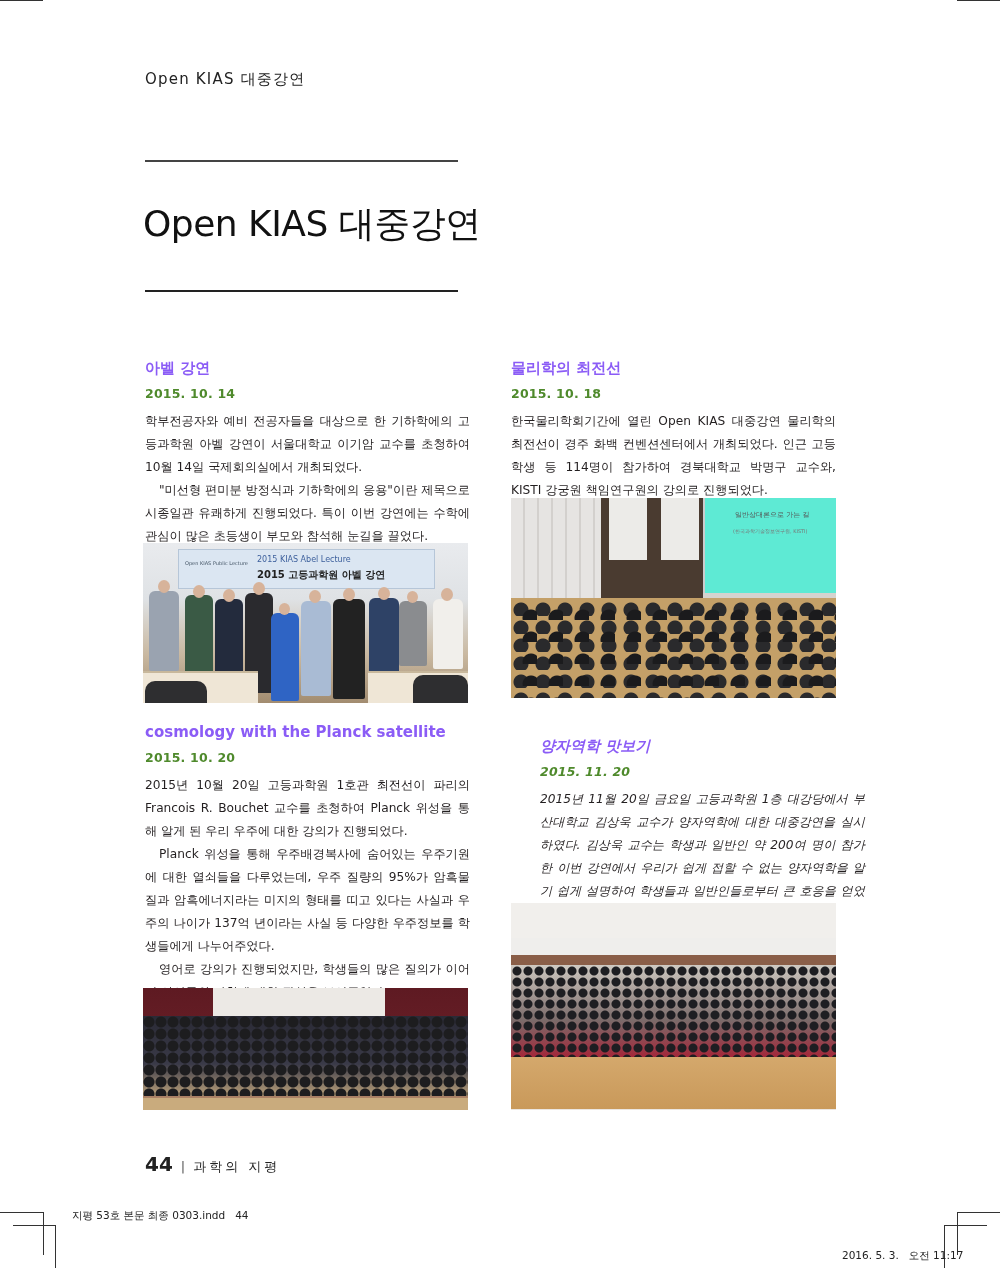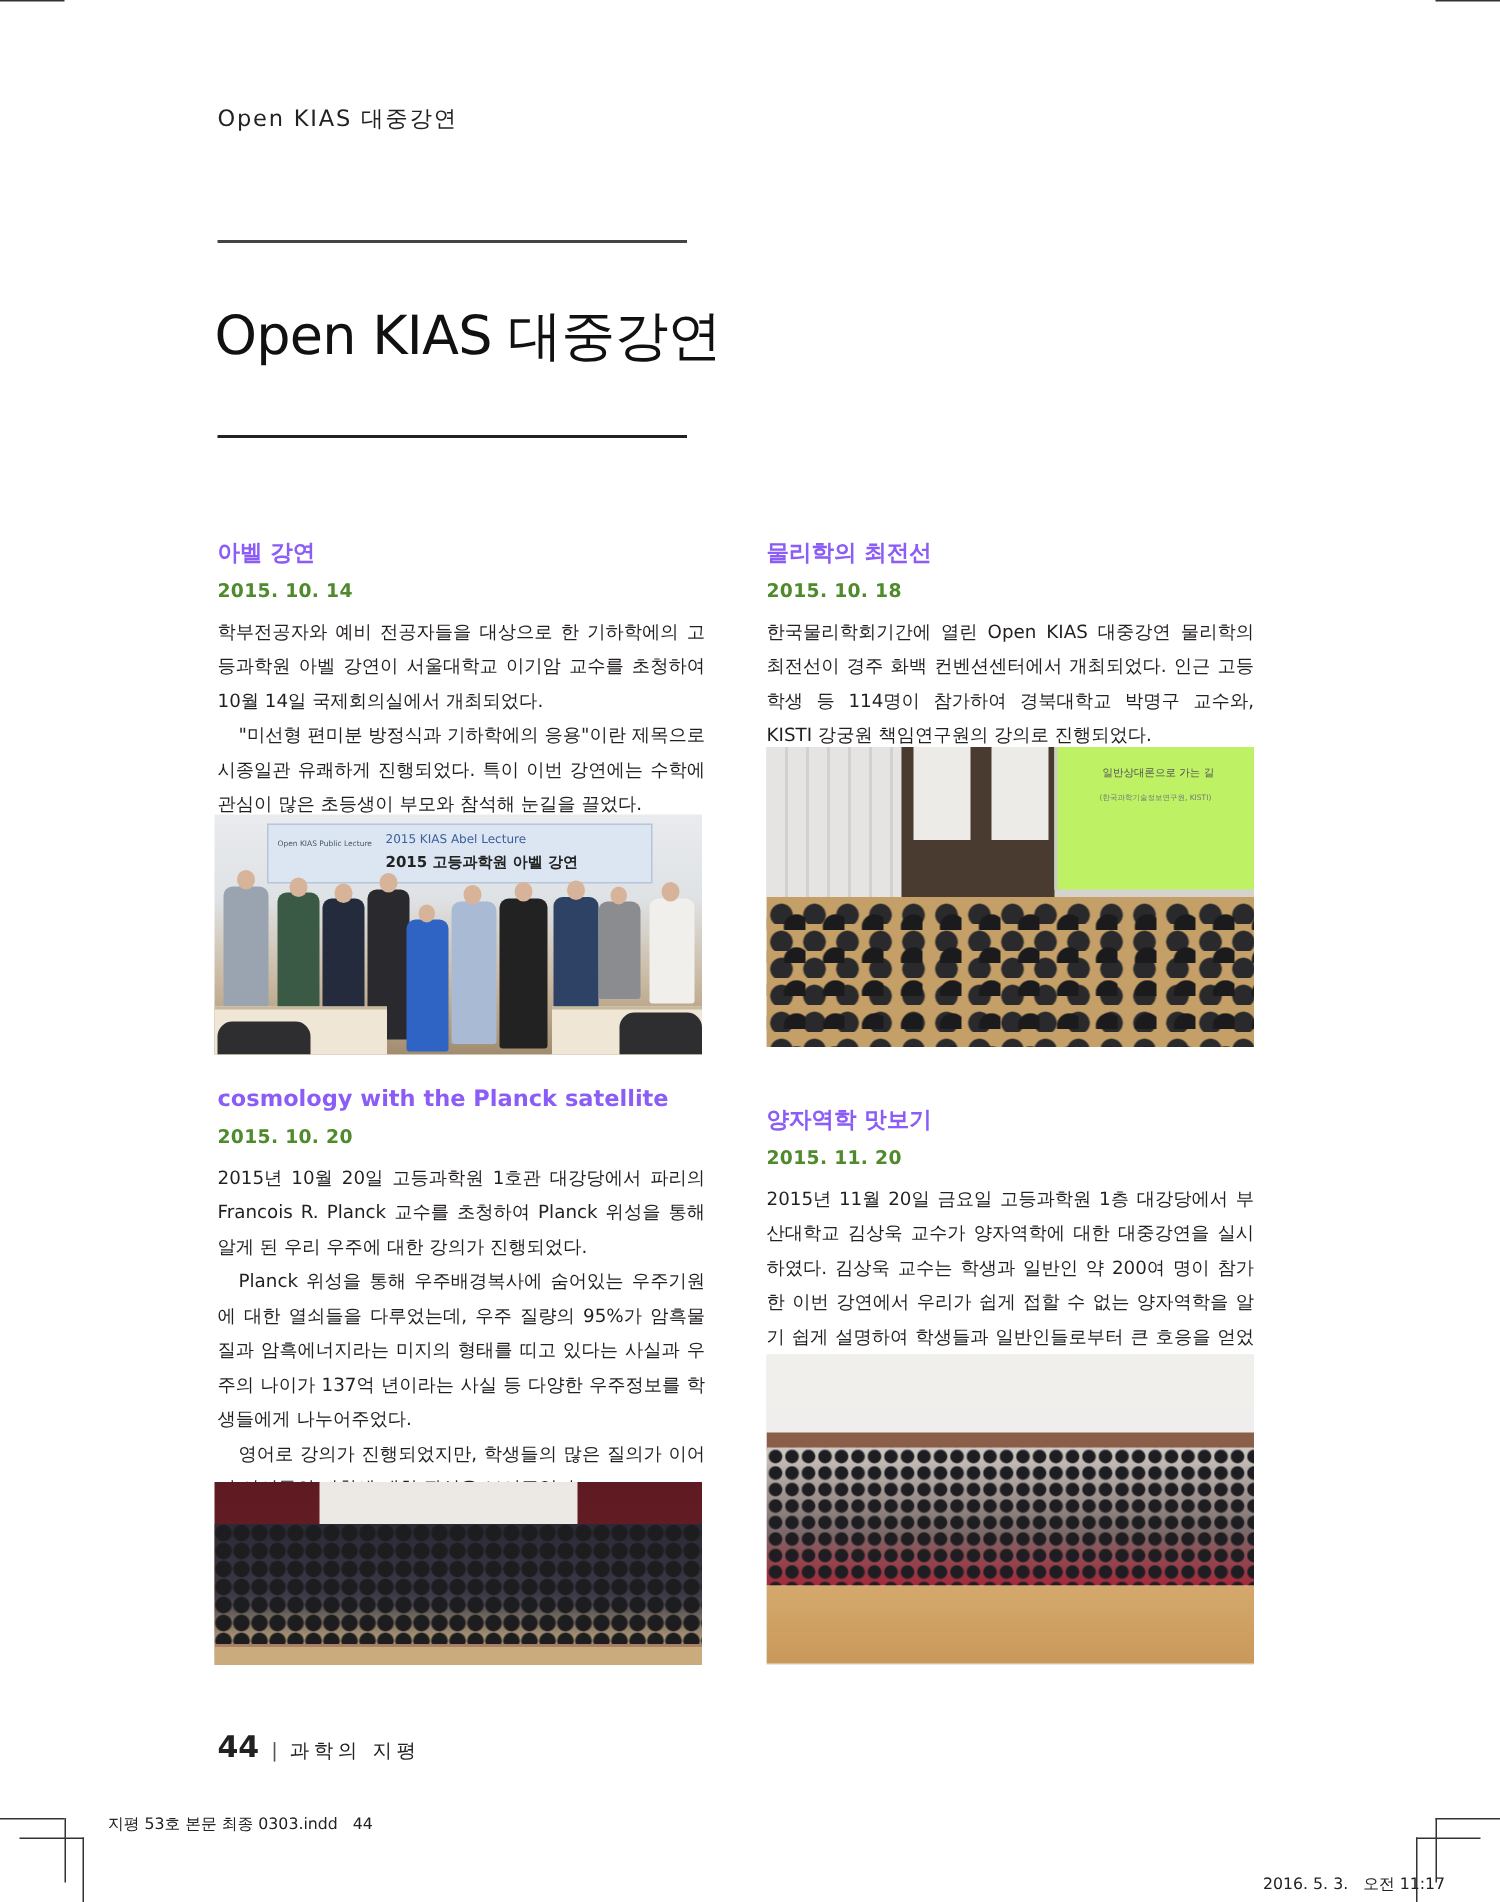--- a/index.html
+++ b/index.html
@@ -30,21 +30,21 @@
   .person { position:absolute; border-radius:6px 6px 2px 2px; }
   .head { position:absolute; border-radius:50%; background:#d7b39a; }
   .desk { position:absolute; background:#efe6d6; border-top:2px solid #c8b89c; }
   .chair { position:absolute; background:#2e2e30; border-radius:10px 10px 0 0; }
 
   
   .p2 { background:#d6d3cf; }
   .p2 .wall { position:absolute; left:0; top:0; width:90px; height:130px; background:repeating-linear-gradient(90deg,#e6e4e2 0 12px,#d3d0cd 12px 14px); }
   .p2 .dark { position:absolute; left:90px; top:0; width:102px; height:105px; background:#4a3b30; }
   .p2 .dark .win { position:absolute; top:0; width:38px; height:62px; background:#ecebe8; }
-  .p2 .screen { position:absolute; left:192px; top:0; width:135px; height:95px; background:#bef264; border-left:2px solid #ccc; }
+  .p2 .screen { position:absolute; left:192px; top:0; width:135px; height:95px; background:#5eead4; border-left:2px solid #ccc; }
   .p2 .screen .s1 { position:absolute; left:30px; top:12px; font-size:7px; color:#555; }
   .p2 .screen .s2 { position:absolute; left:28px; top:30px; font-size:5px; color:#777; }
   .p2 .crowd { position:absolute; left:0; top:100px; width:325px; height:100px;
      background:radial-gradient(circle at 20px 20px,#1b1b1d 8px,transparent 9px) 0 0/26px 22px,
                 radial-gradient(circle at 10px 12px,#2a2a2c 7px,transparent 8px) 0 0/22px 18px,
                 #c4a068; }
 
   
   .p3 { background:linear-gradient(#5e1a22 0%, #6b1f27 60%, #c2a57c 100%); }
   .p3 .wallw { position:absolute; left:70px; top:0; width:172px; height:40px; background:#ece9e5; }
@@ -150,32 +150,32 @@
     <span class="s1">일반상대론으로 가는 길</span>
     <span class="s2">(한국과학기술정보연구원, KISTI)</span>
   </div>
   <div class="crowd"></div>
 </div>
 
 <div class="section" style="left:145px;top:722px;">
   <h2 class="sec-title">cosmology with the Planck satellite</h2>
   <div class="sec-date">2015. 10. 20</div>
   <div class="sec-body">
-    <p>2015년 10월 20일 고등과학원 1호관 대강당에서 파리의 Francois R. Planck 교수를 초청하여 Planck 위성을 통해 알게 된 우리 우주에 대한 강의가 진행되었다.</p>
+    <p>2015년 10월 20일 고등과학원 1호관 최전선이 파리의 Francois R. Bouchet 교수를 초청하여 Planck 위성을 통해 알게 된 우리 우주에 대한 강의가 진행되었다.</p>
     <p class="indent">Planck 위성을 통해 우주배경복사에 숨어있는 우주기원에 대한 열쇠들을 다루었는데, 우주 질량의 95%가 암흑물질과 암흑에너지라는 미지의 형태를 띠고 있다는 사실과 우주의 나이가 137억 년이라는 사실 등 다양한 우주정보를 학생들에게 나누어주었다.</p>
     <p class="indent">영어로 강의가 진행되었지만, 학생들의 많은 질의가 이어져 아이들의 과학에 대한 관심을 보여주었다.</p>
   </div>
 </div>
 <div class="photo p3" style="left:143px;top:988px;width:325px;height:122px;" title="Group photo of students with lecturer in auditorium">
   <div class="wallw"></div>
   <div class="crowd3"></div>
   <div class="floor"></div>
 </div>
 
-<div class="section" style="left:511px;top:736px;">
+<div class="section" style="left:540px;top:736px;font-style:italic;">
   <h2 class="sec-title">양자역학 맛보기</h2>
   <div class="sec-date">2015. 11. 20</div>
   <div class="sec-body">
     <p>2015년 11월 20일 금요일 고등과학원 1층 대강당에서 부산대학교 김상욱 교수가 양자역학에 대한 대중강연을 실시하였다. 김상욱 교수는 학생과 일반인 약 200여 명이 참가한 이번 강연에서 우리가 쉽게 접할 수 없는 양자역학을 알기 쉽게 설명하여 학생들과 일반인들로부터 큰 호응을 얻었다.</p>
   </div>
 </div>
 <div class="photo p4" style="left:511px;top:903px;width:325px;height:207px;" title="Large audience seated in auditorium for group photo">
   <div class="ceil"></div>
   <div class="back"></div>
   <div class="band"></div>

